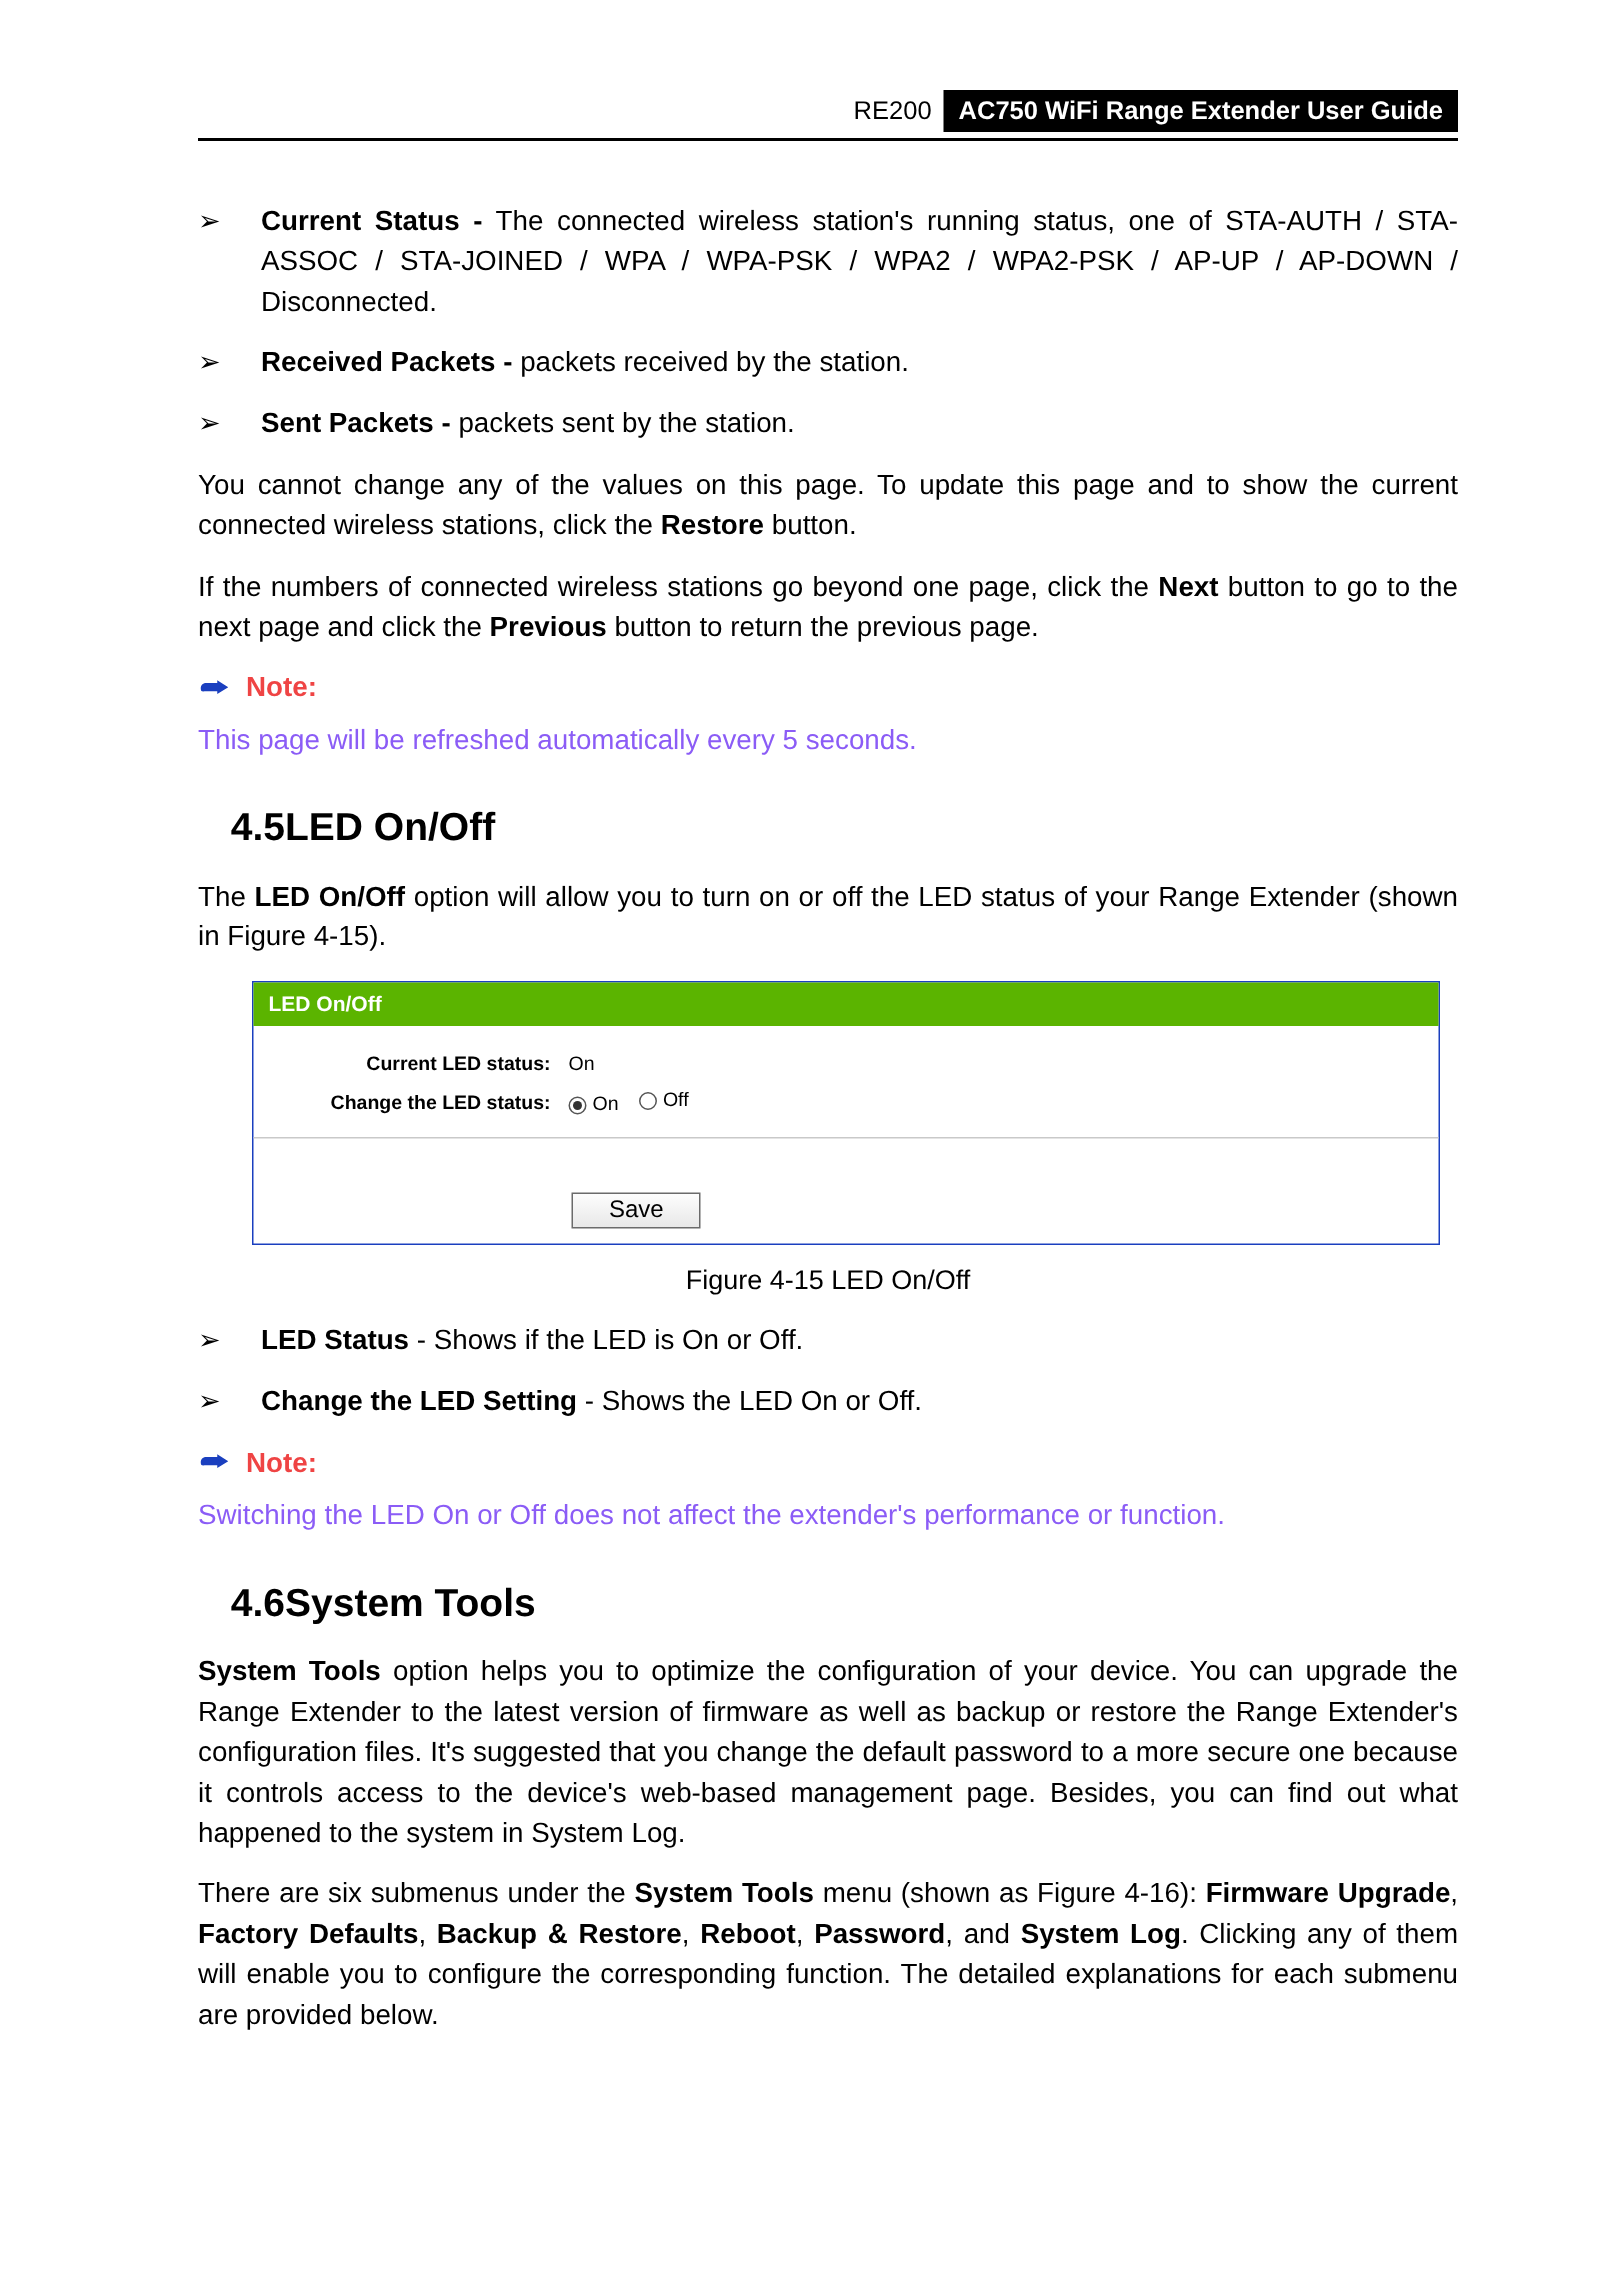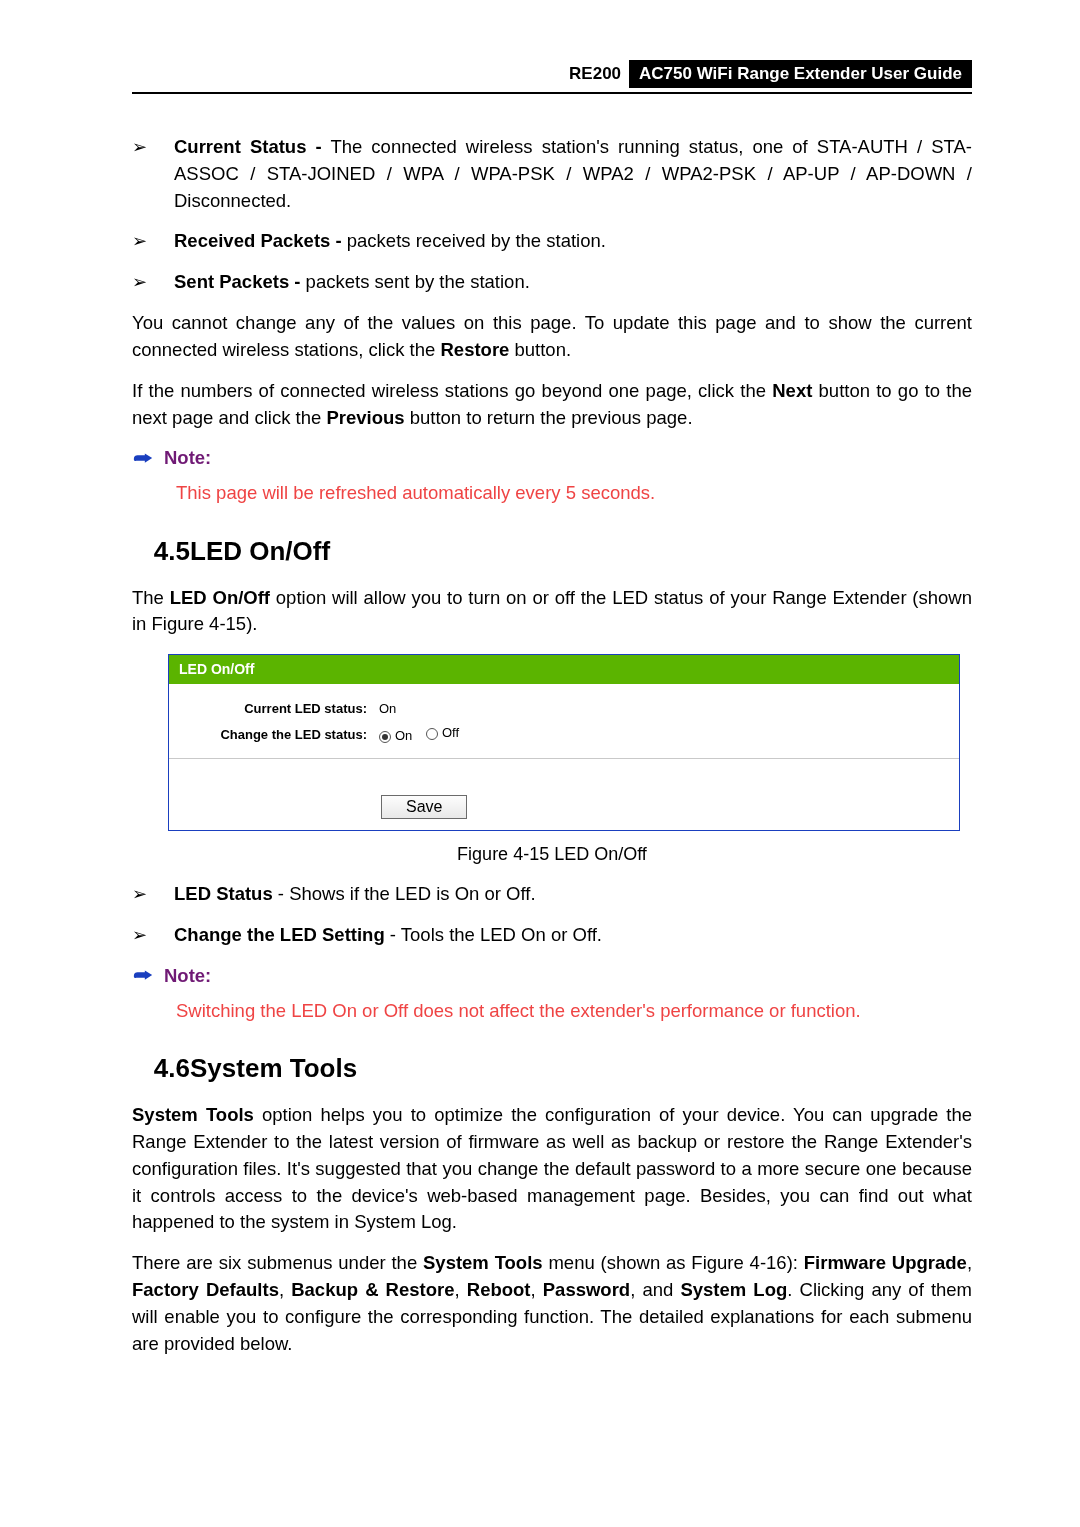--- a/index.html
+++ b/index.html
@@ -1,31 +1,31 @@
 <!DOCTYPE html>
 <html><head>
 <meta charset="utf-8">
 <style>
   * { box-sizing: border-box; margin: 0; padding: 0; }
   html, body { width: 1080px; background: #fff; font-family: Arial, Helvetica, sans-serif; color: #000; }
   .page { width: 1080px; min-height: 1527px; padding: 60px 108px 40px 132px; position: relative; }
   .header-bar { text-align: right; margin-bottom: 4px; }
   .header-inline { display: inline-flex; align-items: stretch; }
-  .model { font-weight: bold; color: #000; background: #fff; padding: 4px 8px; font-size: 17px; }
+  .model { font-weight: normal; color: #000; background: #fff; padding: 4px 8px; font-size: 17px; }
   .guide-title { background: #000; color: #fff; font-weight: bold; padding: 4px 10px; font-size: 17px; text-align: center; }
   .hr-top { border: none; border-top: 2.5px solid #000; margin-bottom: 40px; }
   .content { font-size: 18.5px; line-height: 1.45; }
   .justify { text-align: justify; text-justify: inter-word; }
   .bullet { display: flex; margin-bottom: 14px; }
   .bullet-mark { width: 42px; flex: none; font-size: 18px; }
   .bullet-text { flex: 1; }
   .para { margin-bottom: 14px; }
-  .note-hdr { color: #701a75; font-weight: bold; margin: 10px 0 8px 0; display: flex; align-items: center; gap: 10px; }
+  .note-hdr { color: #ef4444; font-weight: bold; margin: 10px 0 8px 0; display: flex; align-items: center; gap: 10px; }
   .note-icon { width: 22px; height: 16px; }
-  .note-body { color: #ef4444; margin-bottom: 22px; margin-left: 44px; }
+  .note-body { color: #8b5cf6; margin-bottom: 22px; }
   h2.sect { font-size: 26px; font-weight: bold; margin: 26px 0 14px 0; }
   .sect-num { display: inline-block; width: 58px; text-align: right; }
   b { font-weight: bold; }
 
   .figbox { border: 1.5px solid #1a3fbf; margin: 16px 0 10px 36px; width: 792px; background: #fff; }
   .figbox-header { background: #5bb400; color: #fff; font-weight: bold; font-size: 14px; padding: 4px 10px; }
   .figbox-body { padding: 16px 10px 6px 10px; border-bottom: 1px solid #c9c9c9; }
   .figrow { display: flex; font-size: 13px; margin-bottom: 6px; align-items: center; }
   .figlabel { width: 200px; text-align: right; color: #000; font-weight: bold; padding-right: 12px; }
   .figval { color: #000; }
@@ -114,21 +114,21 @@
       </div>
     </div>
     <p class="fig-caption">Figure 4-15 LED On/Off</p>
 
     <div class="bullet">
       <span class="bullet-mark">➢</span>
       <span class="bullet-text"><b>LED Status</b><span> - Shows if the LED is On or Off.</span></span>
     </div>
     <div class="bullet">
       <span class="bullet-mark">➢</span>
-      <span class="bullet-text"><b>Change the LED Setting</b><span> - Tools the LED On or Off.</span></span>
+      <span class="bullet-text"><b>Change the LED Setting</b><span> - Shows the LED On or Off.</span></span>
     </div>
 
     <div class="note-hdr">
       <svg class="note-icon" viewBox="0 0 24 16">
         <path d="M2 8 C2 5 4 4 6 4 L14 4 L14 2 L22 7 L14 12 L14 10 L6 10 C4 10 2 11 2 8 Z" fill="#1a3fbf"></path>
       </svg>
       <span>Note:</span>
     </div>
     <p class="note-body">Switching the LED On or Off does not affect the extender's performance or function.</p>
 

